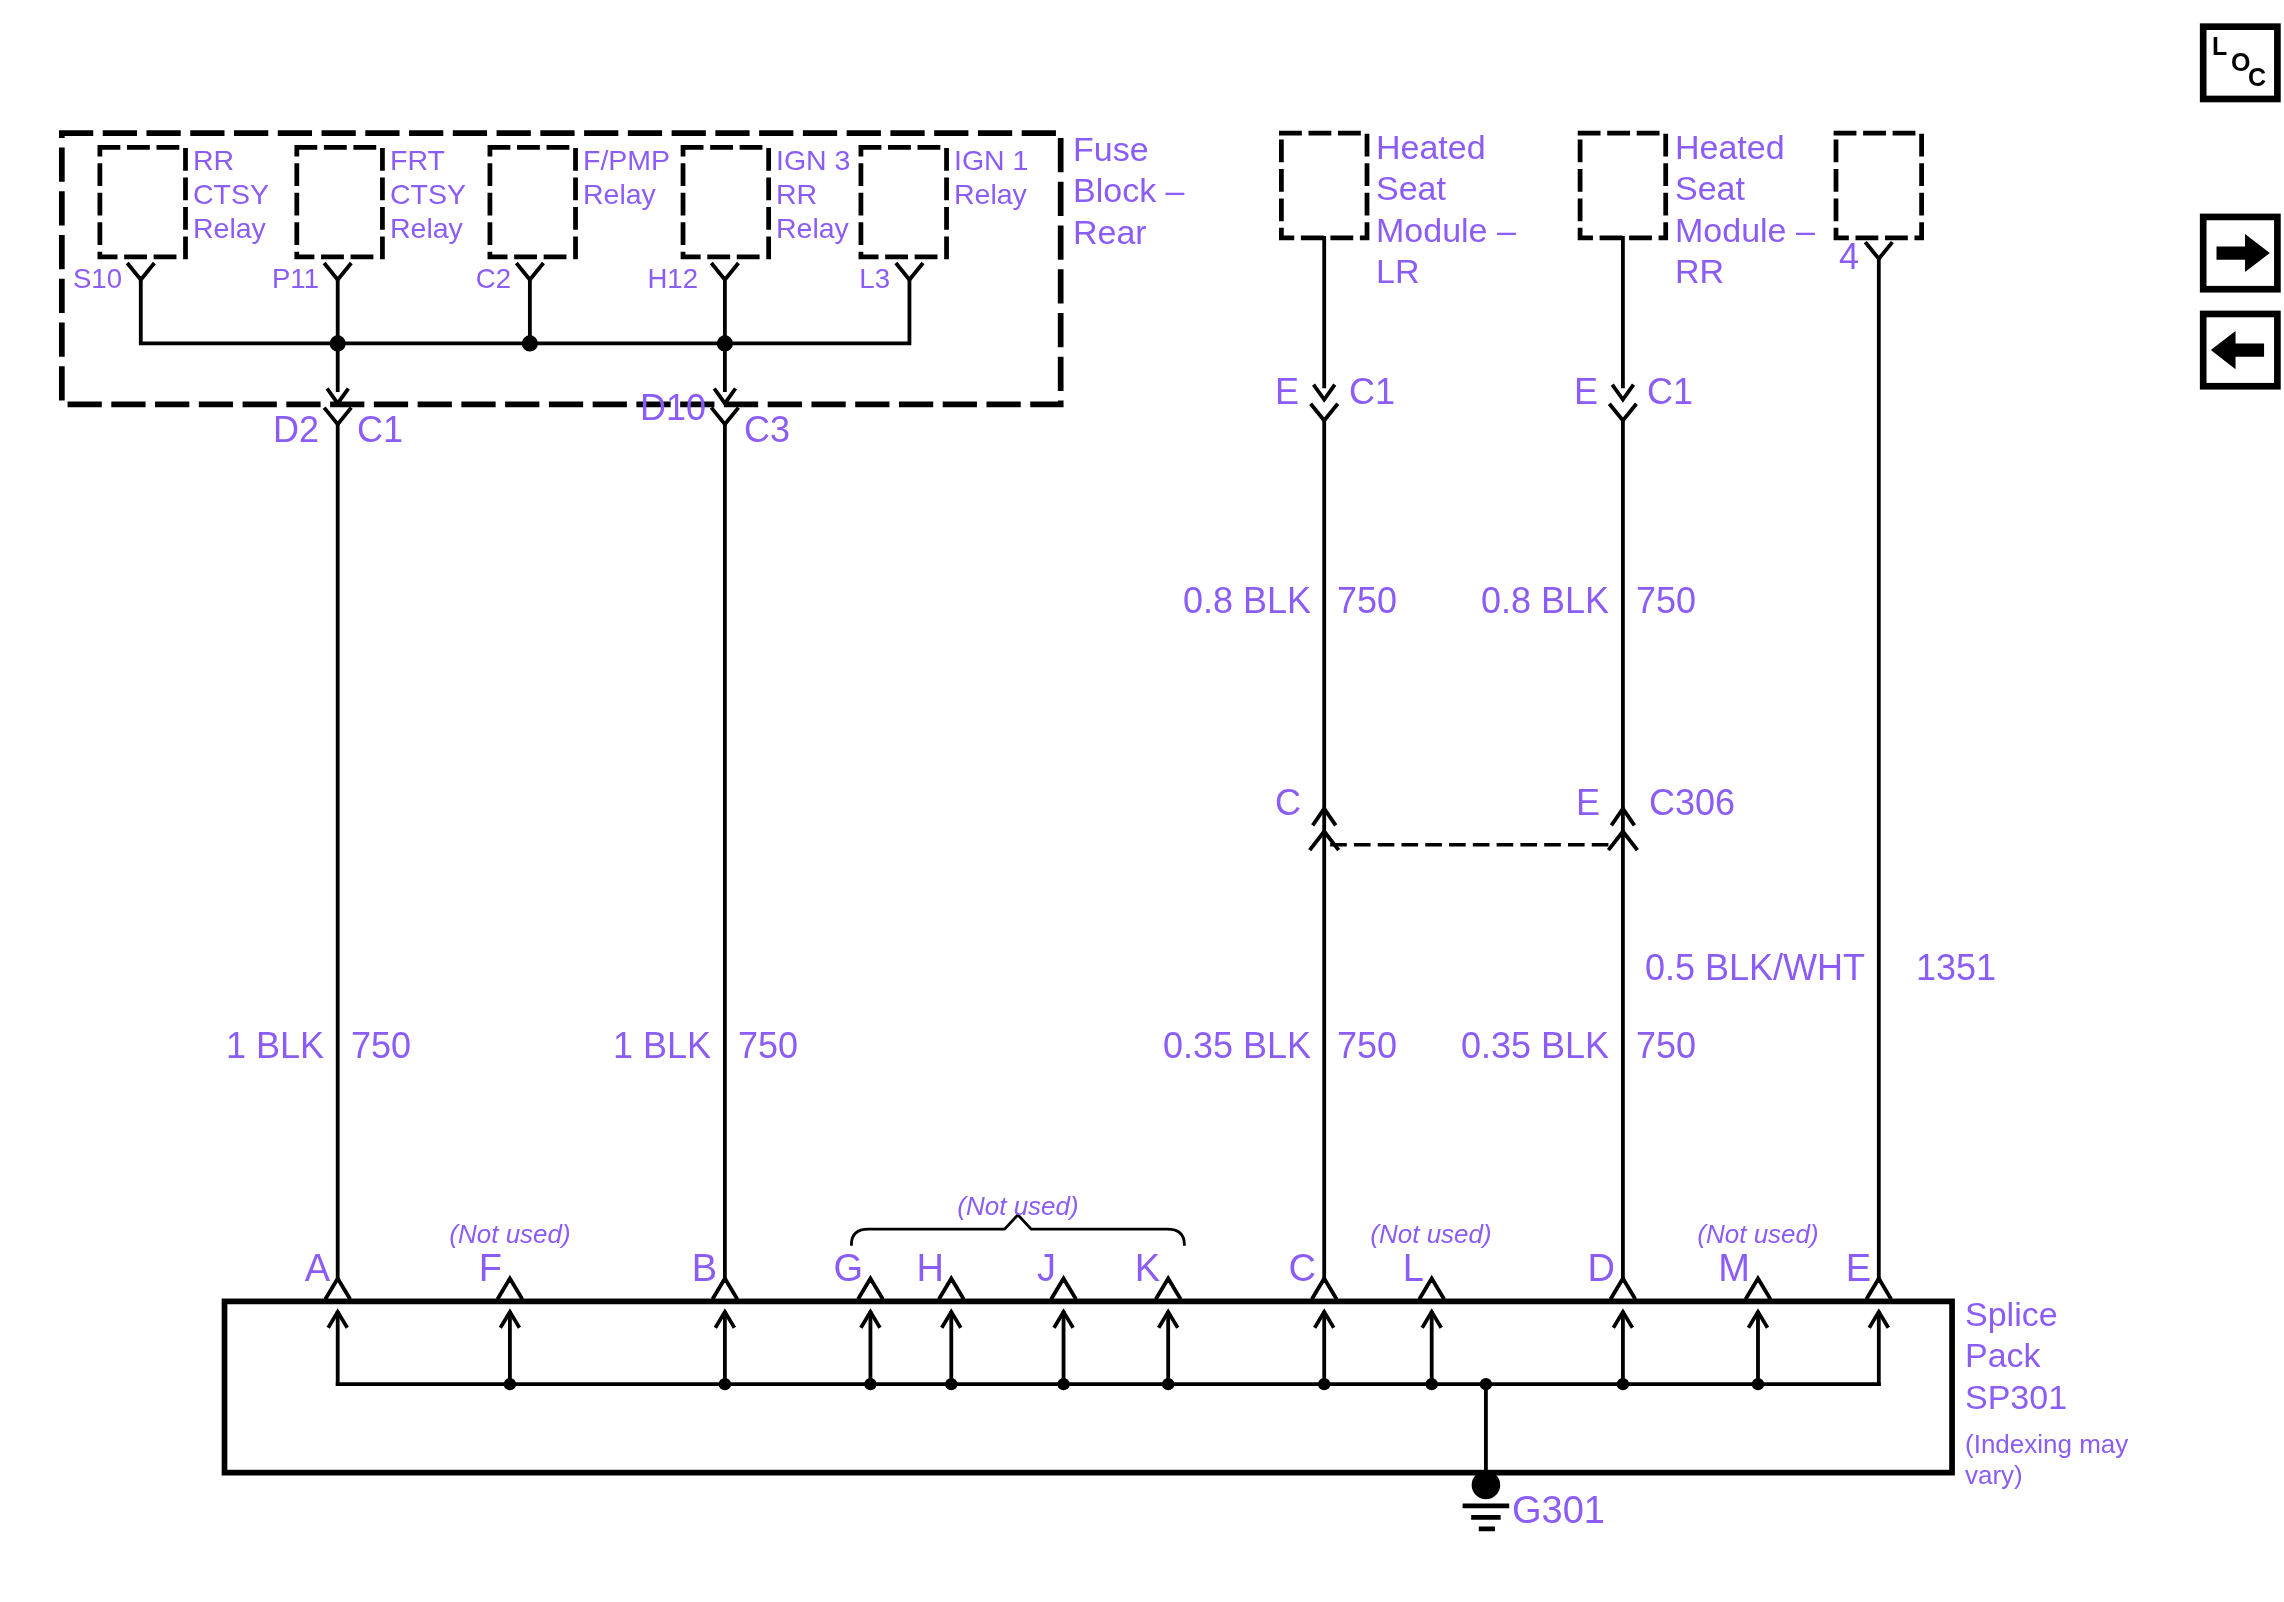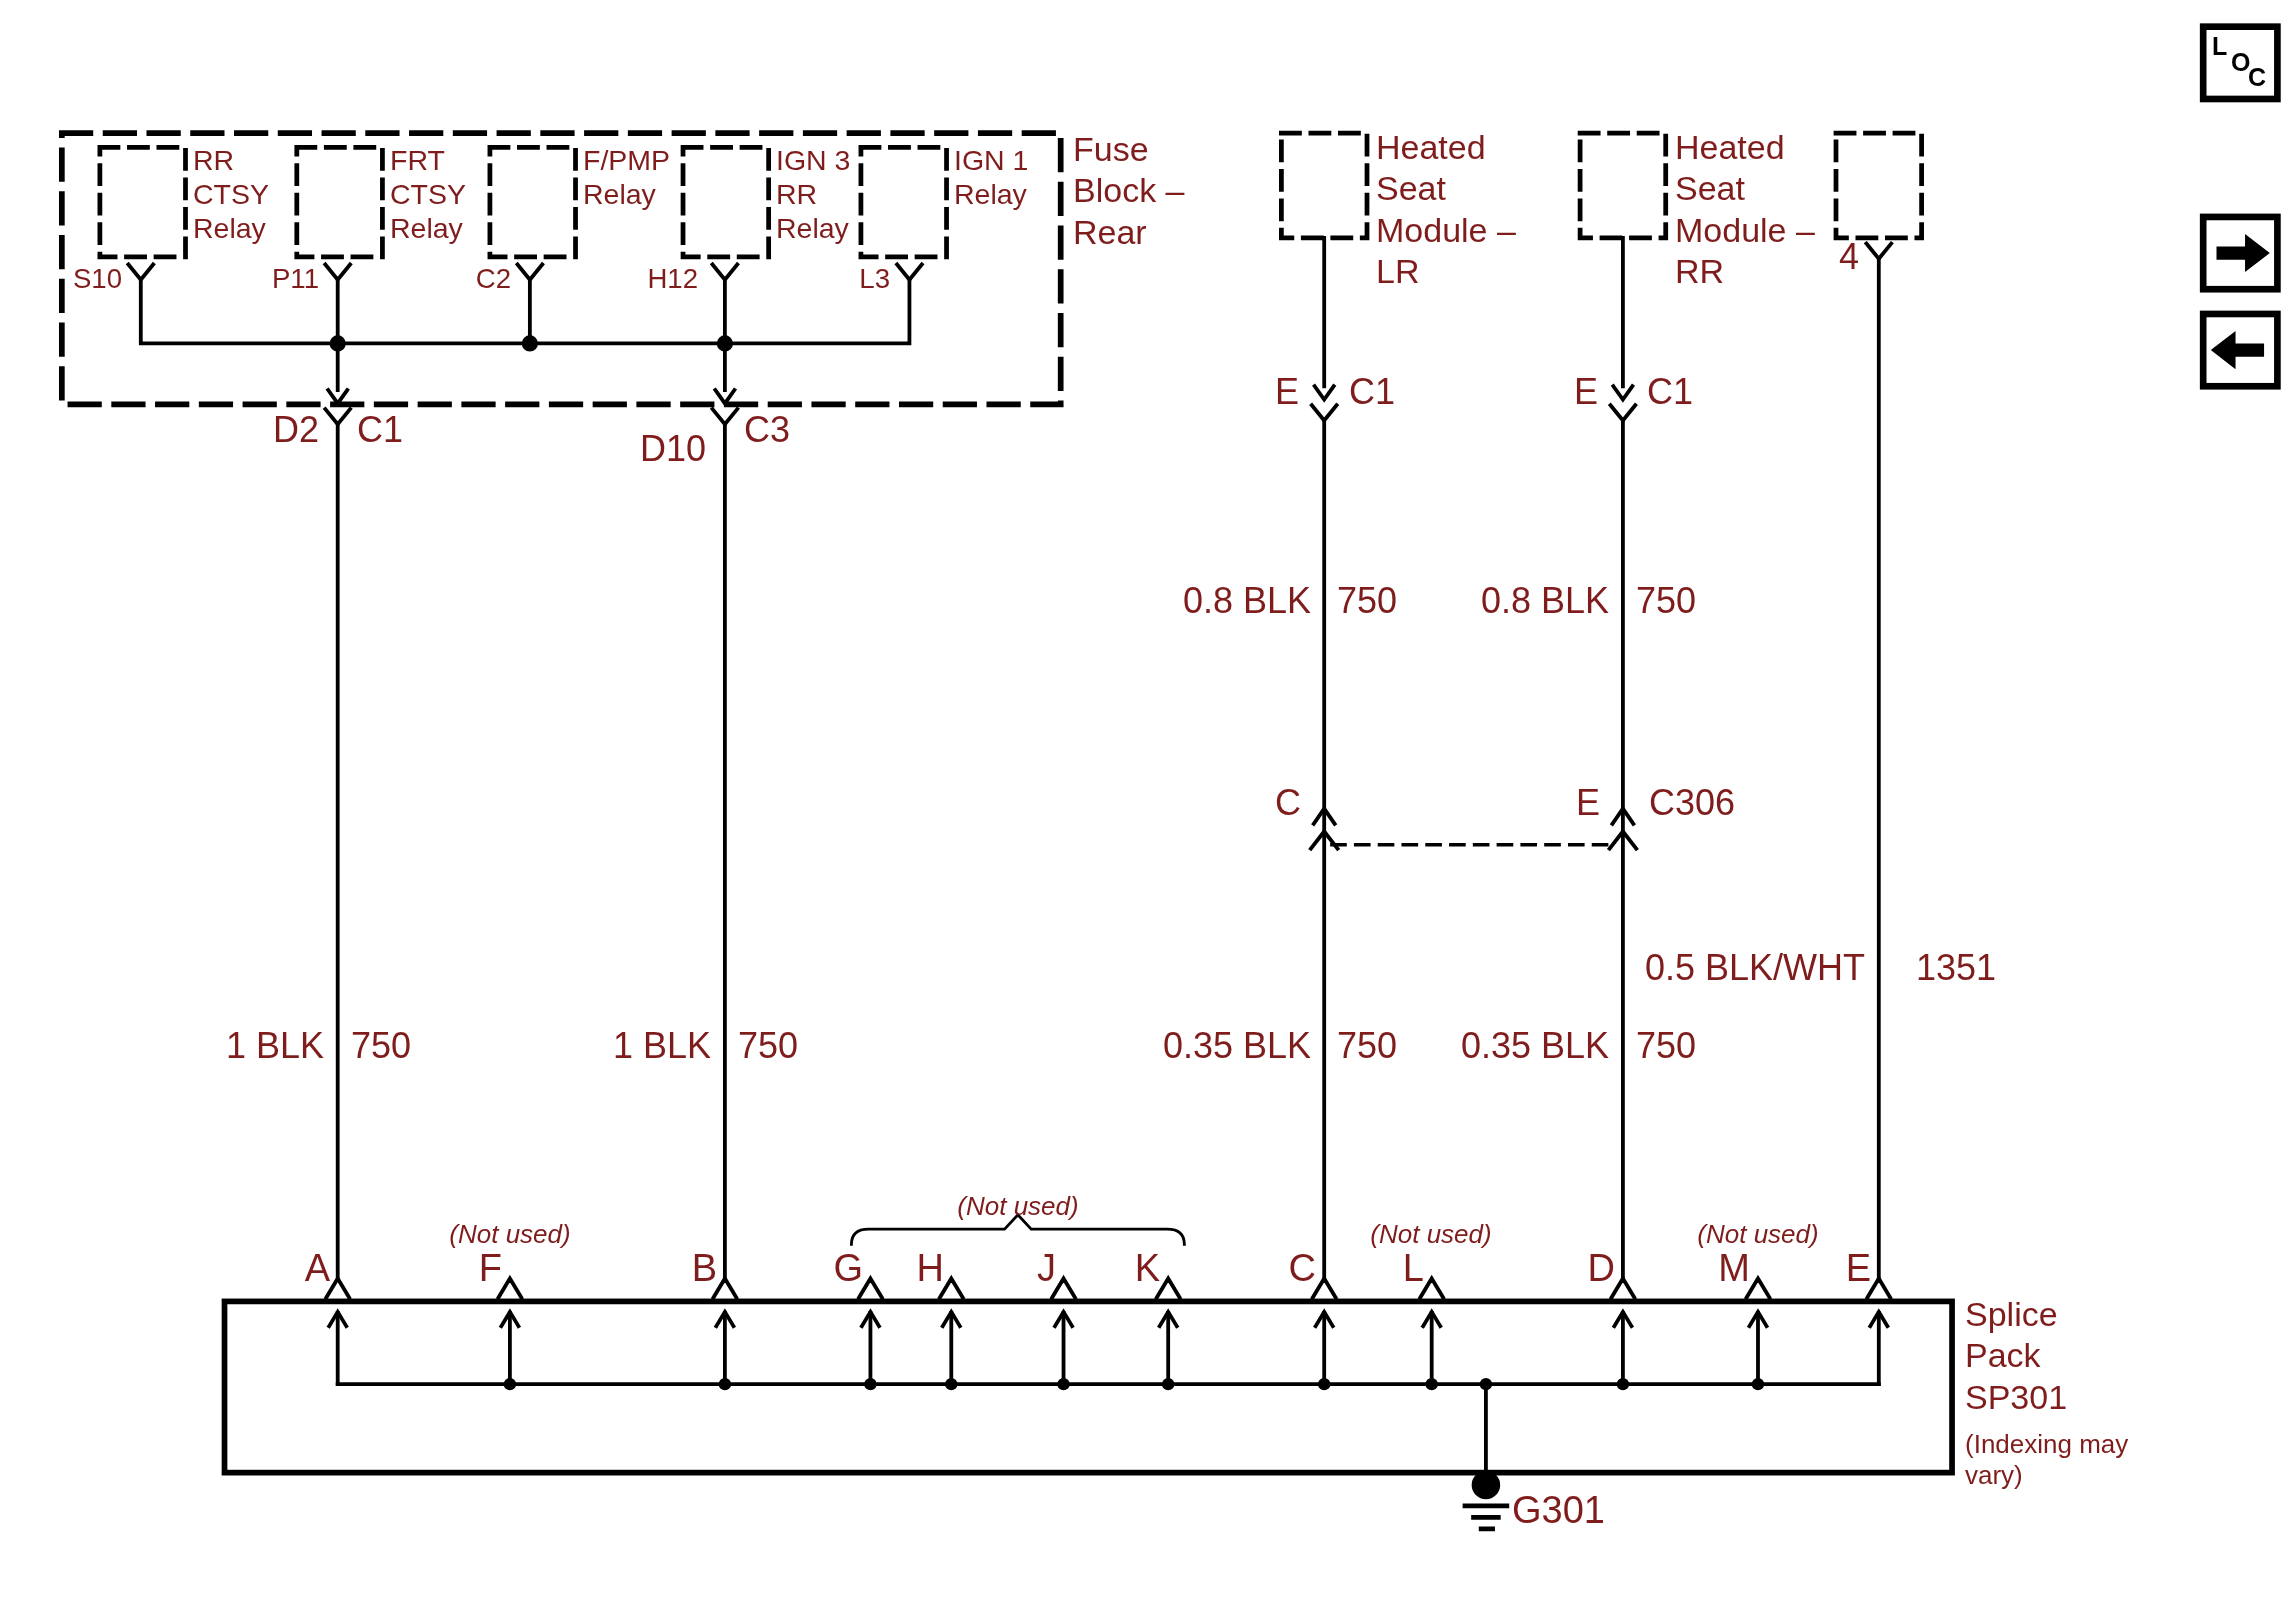--- a/index.html
+++ b/index.html
@@ -1,19 +1,19 @@
 <!DOCTYPE html>
 <html style="font-size:15px"><head>
 <meta charset="utf-8">
 <style>
   html,body{margin:0;padding:0;background:#fff;}
   #canvas{position:relative;width:2285px;height:1603px;background:#ffffff;overflow:hidden;
           font-family:"Liberation Sans",sans-serif;color:#000;}
   #wires{position:absolute;left:0;top:0;}
-  .lbl{position:absolute;white-space:pre-line;line-height:1.18;color:#7f1d1d;}
+  .lbl{position:absolute;white-space:pre-line;line-height:1.18;color:#8b5cf6;}
   .ra{transform:translateX(-100%);}   
   .ca{transform:translateX(-50%);font-style:italic;}    
   .f27{font-size:26px;}
   .f29{font-size:27.6px;}
   .f30{font-size:28.5px;line-height:1.2;}
   .f36{font-size:34px;line-height:1.22;}
   .f38{font-size:36px;}
   .f40{font-size:38px;}
   .loc-letter{position:absolute;font-size:25px;font-weight:bold;}
 </style>
@@ -136,21 +136,21 @@
 Relay</div>
   <div class="lbl f30" style="left:954px;top:143px;">IGN 1
 Relay</div>
   <div class="lbl f29 ra" style="left:122px;top:263px;">S10</div>
   <div class="lbl f29 ra" style="left:319px;top:263px;text-align:center;">P11</div>
   <div class="lbl f29 ra" style="left:511px;top:263px;">C2</div>
   <div class="lbl f29 ra" style="left:698px;top:263px;">H12</div>
   <div class="lbl f29 ra" style="left:890px;top:263px;">L3</div>
   <div class="lbl f38 ra" style="left:319px;top:409px;">D2</div>
   <div class="lbl f38" style="left:357px;top:409px;">C1</div>
-  <div class="lbl f38 ra" style="left:706px;top:428px;">D10</div>
+  <div class="lbl f38 ra" style="left:706px;top:387px;">D10</div>
   <div class="lbl f38" style="left:744px;top:409px;">C3</div>
 
   <div class="lbl f36" style="left:1376px;top:127px;">Heated
 Seat
 Module –
 LR</div>
   <div class="lbl f36" style="left:1675px;top:127px;">Heated
 Seat
 Module –
 RR</div>

